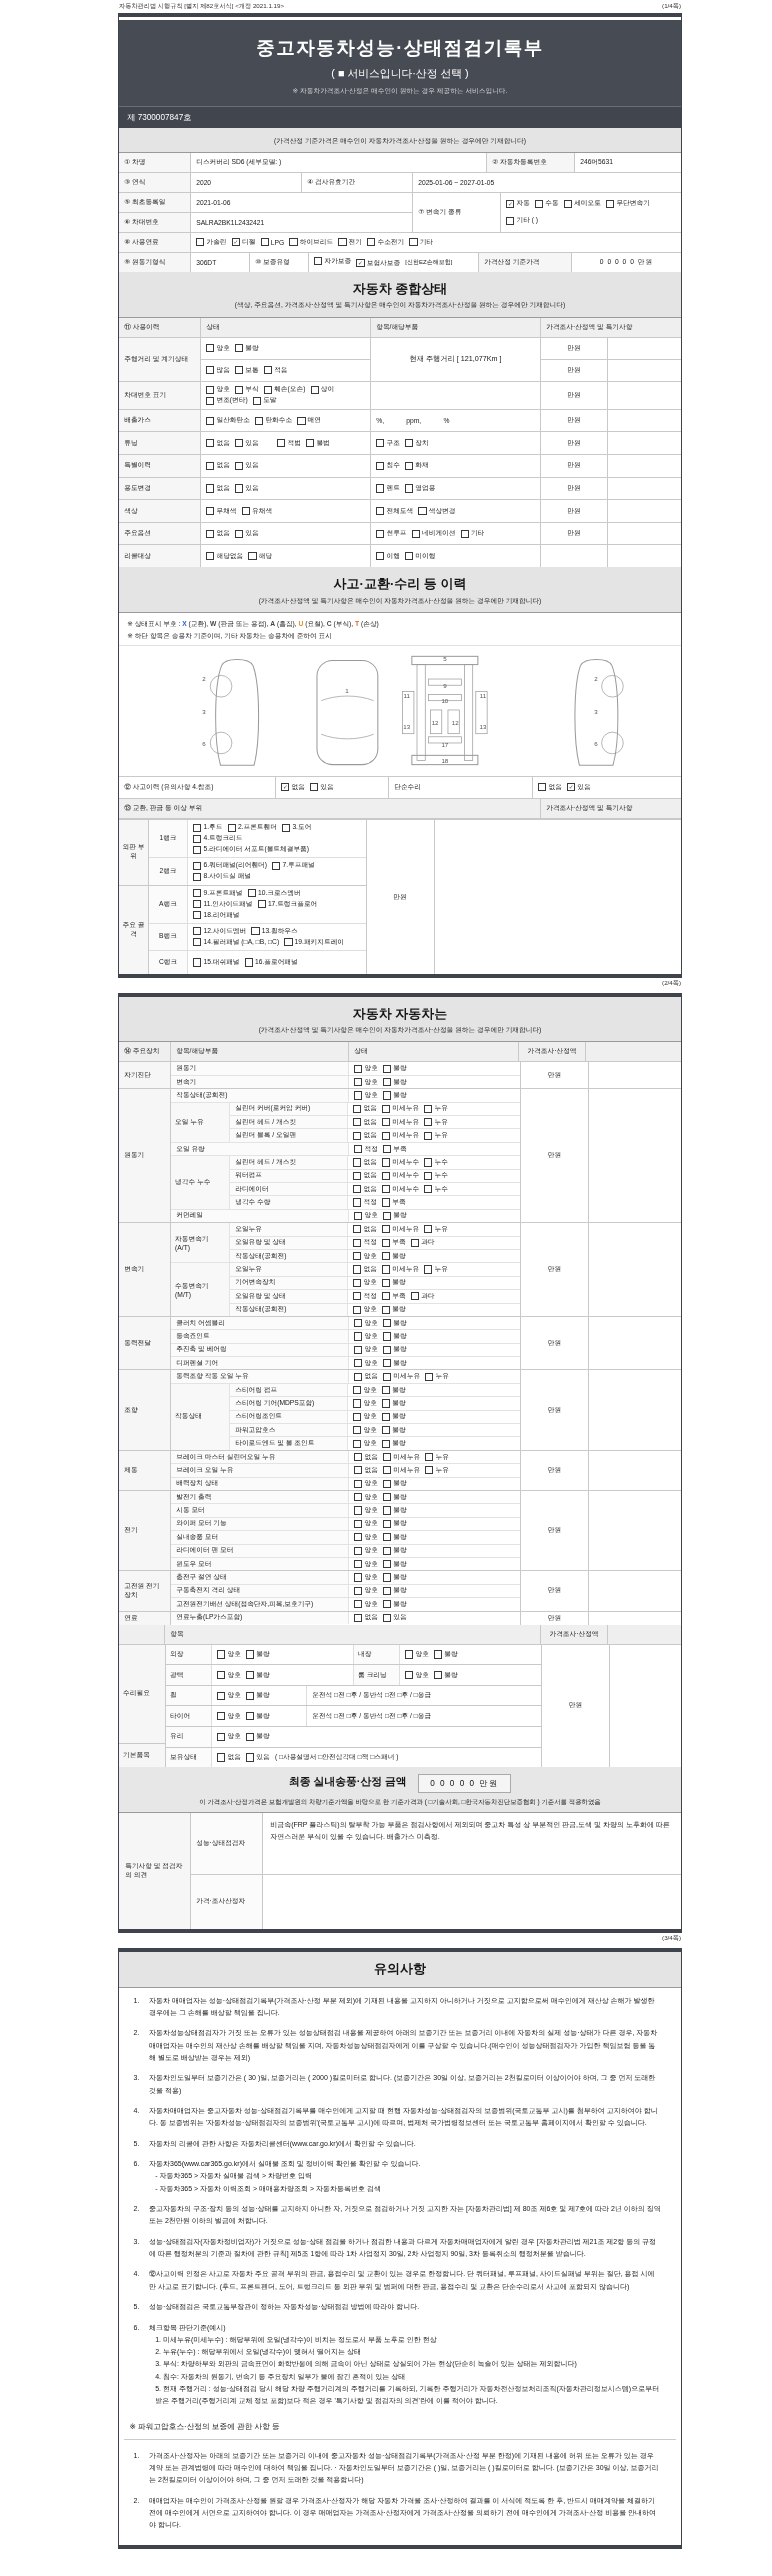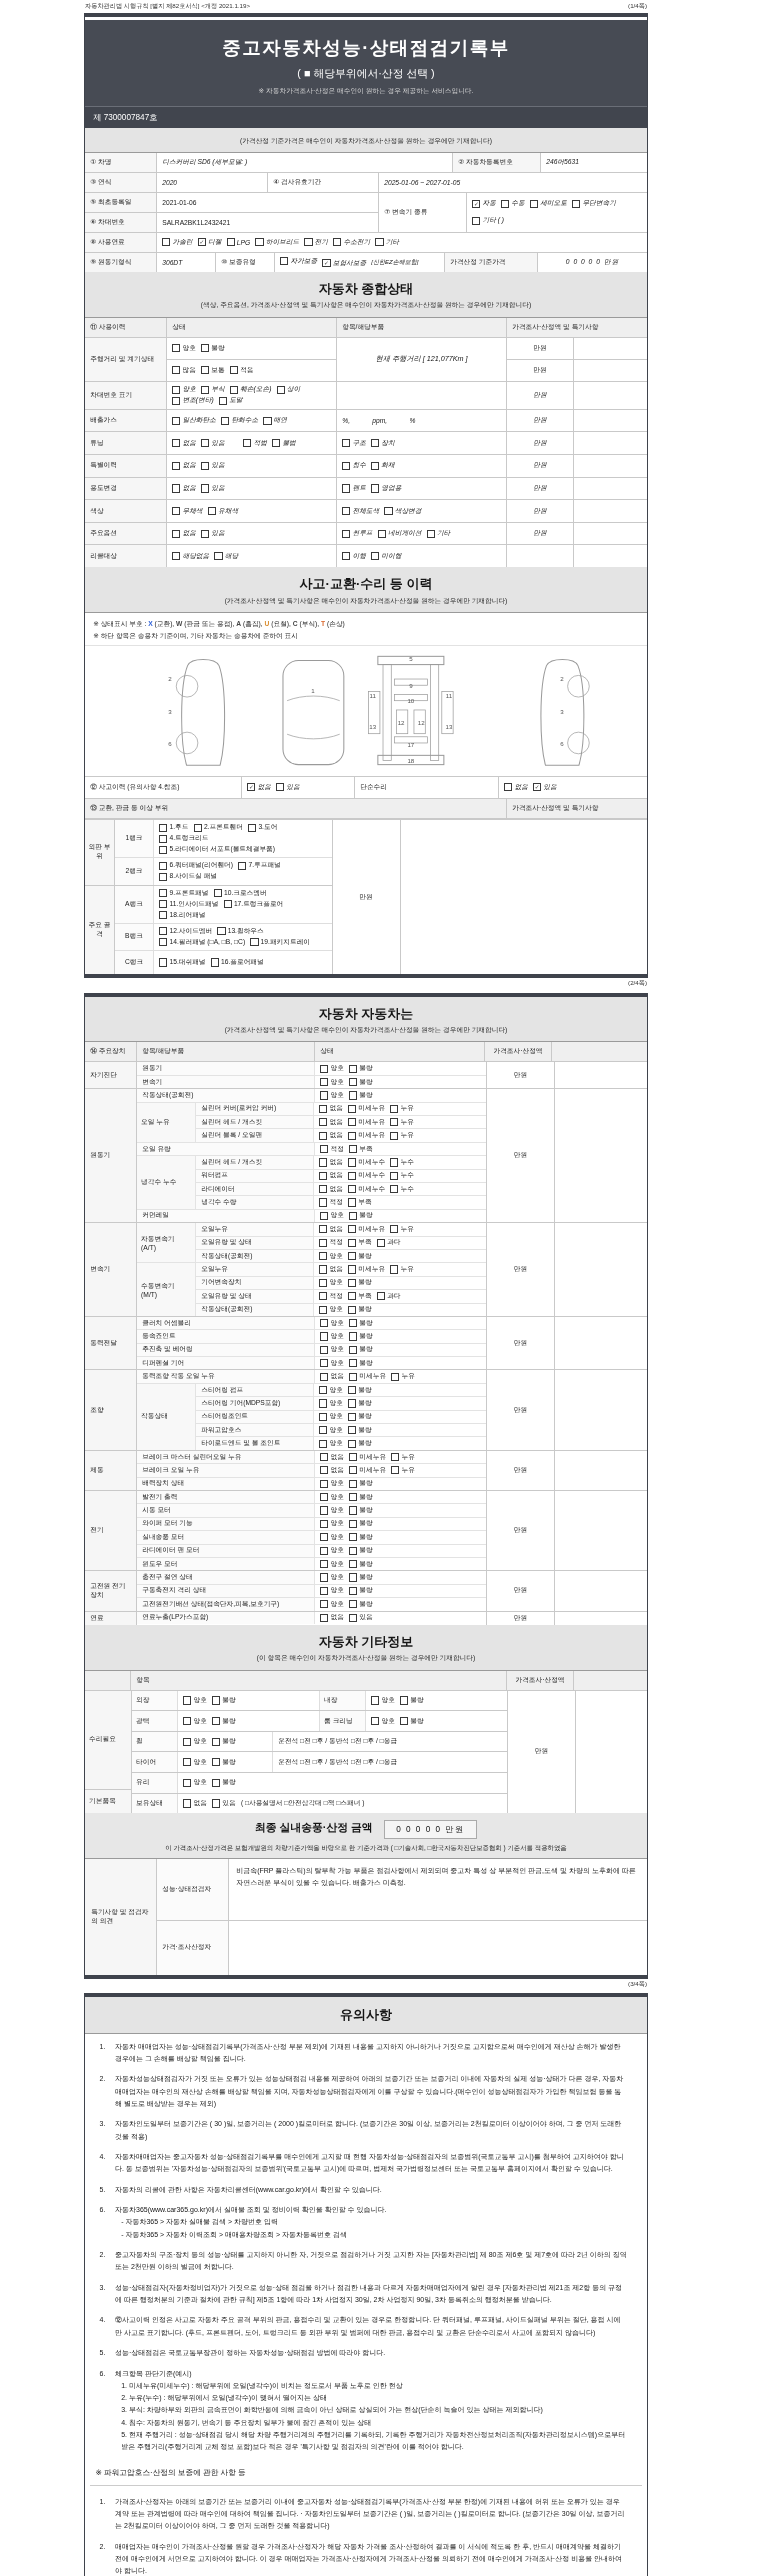--- a/index.html
+++ b/index.html
@@ -1,36 +1,36 @@
 <!DOCTYPE html>
 <html style="font-size:8.2px"><head>
 <meta charset="utf-8">
 <style>
   html,body{margin:0;padding:0;background:#fff;}
   body{width:773px;font-family:"Liberation Sans","DejaVu Sans",sans-serif;color:#151515;font-size:6.7px;}
-  .col{width:562px;margin-left:84px;}
+  .col{width:562px;margin-left:118px;}
   .meta-line{display:flex;justify-content:space-between;font-size:6.2px;color:#333;padding:1.5px 1px 2.1px;}
   .pmark{text-align:right;font-size:6.2px;color:#333;padding:1.5px 1px 4.1px;}
   .sheet{border-left:1px solid #3f434c;border-right:1px solid #3f434c;border-bottom:4.1px solid #3f434c;background:#fff;}
   .sheet-top{border-top:4.1px solid #3f434c;}
   .strip{height:4.6px;background:#3f434c;}
   .gapline{height:2.6px;background:#fff;}
   .titlebox{background:#474b54;color:#fff;text-align:center;padding:15.5px 0 10.3px;}
   .titlebox h1{margin:0 0 7.2px;font-size:18.5px;letter-spacing:1.5px;font-weight:bold;}
   .t-sub{font-size:10.8px;margin-bottom:5.2px;}
   .t-note{font-size:6.7px;color:#d8d8d8;}
   .docno{background:#41454e;color:#fff;font-size:8.2px;padding:5.2px 8.2px;border-top:0.5px solid #6a6e77;}
   .sec-head{background:#e4e4e4;text-align:center;padding:8.2px 0 6.2px;border-bottom:0.5px solid #9a9a9a;}
   .sec-head h2{margin:0 0 3.6px;font-size:13px;font-weight:bold;}
   .sec-head .note{font-size:6.7px;color:#222;}
   
   .brow{display:flex;border-bottom:0.5px solid #c9c9c9;min-height:19px;align-items:stretch;}
   .brow:last-child{border-bottom:none;}
   .bl{background:#f6f6f6;border-right:0.5px solid #c9c9c9;display:flex;align-items:center;padding:2.6px 5.2px;box-sizing:border-box;flex-shrink:0;}
-  .bv{display:flex;align-items:center;padding:2.6px 5.2px;border-right:0.5px solid #c9c9c9;box-sizing:border-box;flex-wrap:wrap;font-style:italic;}
+  .bv{display:flex;align-items:center;padding:2.6px 5.2px;border-right:0.5px solid #c9c9c9;box-sizing:border-box;flex-wrap:wrap;}
   .bv.last,.bl.last{border-right:none;}
   .hl{background:#efefef;border-right:0.5px solid #c9c9c9;display:flex;align-items:center;padding:3.1px 5.2px;box-sizing:border-box;font-weight:normal;flex-shrink:0;}
   .head{background:#efefef;}
   .colstack{display:flex;flex-direction:column;box-sizing:border-box;flex-shrink:0;}
   .halfrow{flex:1;display:flex;align-items:center;padding:0;}
   .halfrow .inner{padding:2.1px 5.2px;display:flex;align-items:center;flex-wrap:wrap;}
   .pc{width:67px;border-right:0.5px solid #c9c9c9;display:flex;align-items:center;justify-content:center;box-sizing:border-box;align-self:stretch;}
   .bcx{flex:1;}
   .pre{white-space:pre-wrap;}
   
@@ -112,21 +112,21 @@
 <div class="col meta-line">
   <span>자동차관리법 시행규칙 [별지 제82호서식] &lt;개정 2021.1.19&gt;</span>
   <span>(1/4쪽)</span>
 </div>
 
 <section class="col sheet">
   <div class="strip"></div>
   <div class="gapline"></div>
   <div class="titlebox">
     <h1>중고자동차성능·상태점검기록부</h1>
-    <div class="t-sub">( ■ 해당부위에서·산정 선택 )</div>
+    <div class="t-sub">( ■ 서비스입니다·산정 선택 )</div>
     <div class="t-note">※ 자동차가격조사·산정은 매수인이 원하는 경우 제공하는 서비스입니다.</div>
   </div>
   <div class="docno">제 7300007847호</div>
 
   <div class="sec-head">
     <div class="note">(가격산정 기준가격은 매수인이 자동차가격조사·산정을 원하는 경우에만 기재합니다)</div>
   </div>
 
   <div>
     <div class="brow">
@@ -1383,24 +1383,20 @@
                 <span>있음</span>
               </span>
             </div>
           </div>
         </div>
         <div class="dg-price">만원</div>
         <div class="dg-extra"></div>
       </div>
     </div>
 
-  <div class="sec-head">
-    <h2>자동차 기타정보</h2>
-    <div class="note">(이 항목은 매수인이 자동차가격조사·산정을 원하는 경우에만 기재합니다)</div>
-  </div>
   <div class="brow head">
     <div class="hl" style="width:46px"></div>
     <div class="hl" style="width:376px">항목</div>
     <div class="hl" style="width:67px;justify-content:center">가격조사·산정액</div>
     <div class="hl" style="flex:1;border-right:none"></div>
   </div>
   <div id="etc-wrap">
     <div id="etc-main">
       <div class="etc-gcol">
         <div class="etc-gcell" style="flex:5">수리필요</div>

